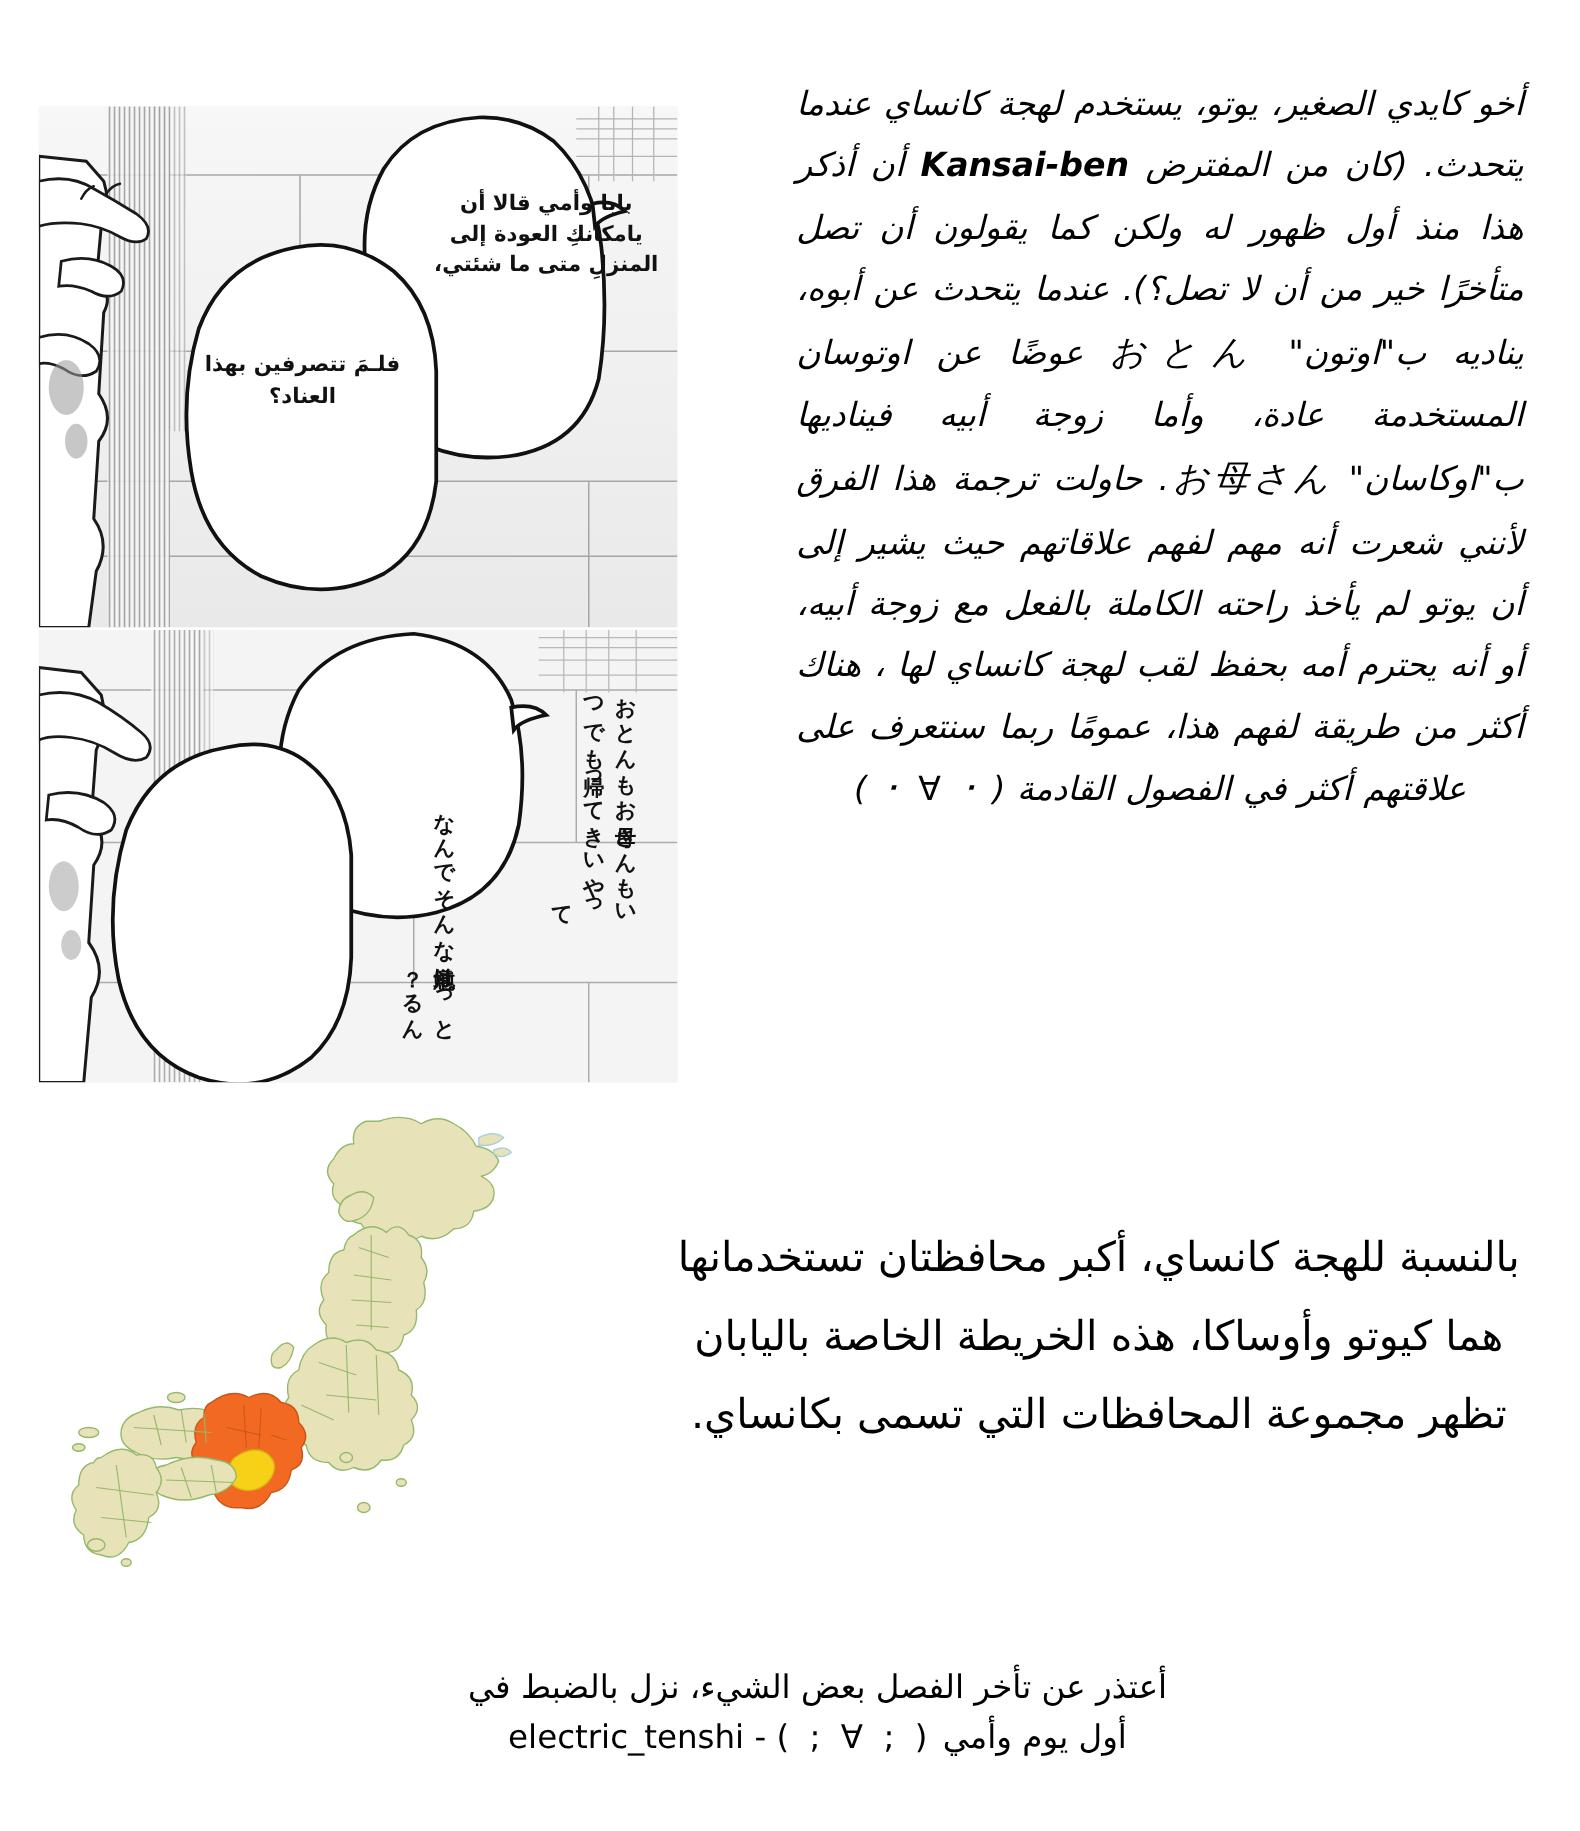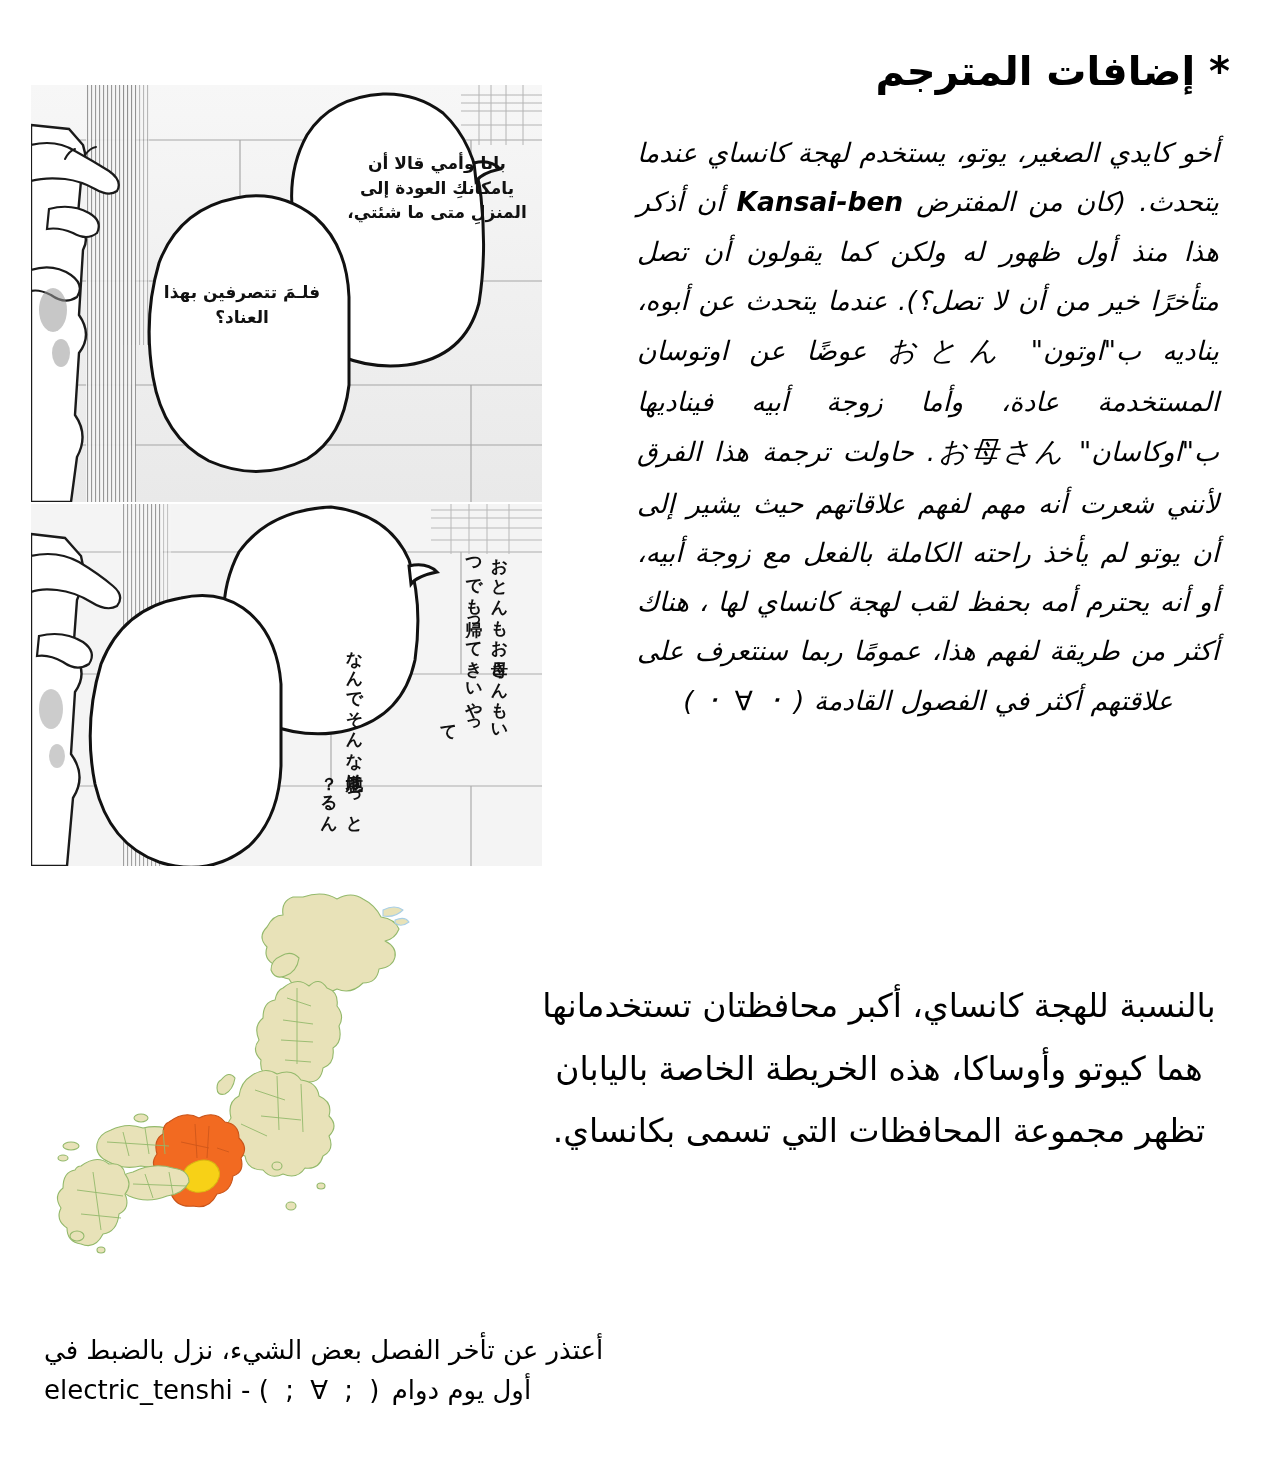--- a/index.html
+++ b/index.html
@@ -50,21 +50,21 @@
   #map-section{position:absolute;left:0;top:880px;width:1264px;height:430px;}
   #japan-map{position:absolute;left:45px;top:0px;width:390px;height:420px;}
   #japan-map svg{display:block;width:100%;height:100%;}
   #map-caption{
     position:absolute;right:30px;top:95px;width:710px;direction:rtl;text-align:center;
     font-size:33px;line-height:1.9;
   }
 
   
   #footer-note{
-    position:absolute;left:0;right:0;top:1330px;text-align:left;direction:rtl;
+    position:absolute;left:0;right:0;top:1330px;text-align:center;direction:rtl;
     font-size:26px;line-height:1.55;padding-left:44px;
   }
   #footer-note .handle{
     font-family:"DejaVu Sans",sans-serif;font-weight:400;direction:ltr;
     display:inline-block;letter-spacing:0px;
   }
   #footer-note .kao{font-family:"DejaVu Sans",sans-serif;letter-spacing:4px;display:inline-block;}
 </style>
 </head>
 <body>
@@ -189,21 +189,20 @@
                  Q178 374 218 342 Q248 314 250 262 L250 180 Q246 128 212 104 Q186 86 150 94 Z" fill="#ffffff" stroke="#111111" stroke-width="3"></path>
       </svg>
 
       <div class="jp-vert" id="bubble-3-text">おとんもお母さんもいつでも帰ってきいやって</div>
 
       <div class="jp-vert" id="bubble-4-text">なんでそんな意地はっとるん？</div>
     </div>
   </div>
 
   <div id="notes-col">
-    <h1 id="notes-title">* إضافات المترجم</h1>
     <p id="notes-body"><span class="">أخو كايدي الصغير، يوتو، يستخدم لهجة كانساي عندما يتحدث. (كان من المفترض </span><span class="latin">Kansai-ben</span><span class=""> أن أذكر هذا منذ أول ظهور له ولكن كما يقولون أن تصل متأخرًا خير من أن لا تصل؟). عندما يتحدث عن أبوه، يناديه ب"اوتون" </span><span class="jp">おとん</span><span class=""> عوضًا عن اوتوسان المستخدمة عادة، وأما زوجة أبيه فيناديها ب"اوكاسان" </span><span class="jp">お母さん</span><span class="">. حاولت ترجمة هذا الفرق لأنني شعرت أنه مهم لفهم علاقاتهم حيث يشير إلى أن يوتو لم يأخذ راحته الكاملة بالفعل مع زوجة أبيه، أو أنه يحترم أمه بحفظ لقب لهجة كانساي لها ، هناك أكثر من طريقة لفهم هذا، عمومًا ربما سنتعرف على علاقتهم أكثر في الفصول القادمة </span><span class="kao">( ･ ∀ ･ )</span></p>
   </div>
 
   <div id="map-section">
 
     <div id="japan-map">
       <svg viewBox="0 0 390 420">
         <rect x="0" y="0" width="390" height="420" fill="#ffffff"></rect>
         <g id="land-group" stroke="#93b96b" stroke-width="1.1" stroke-linejoin="round">
 
@@ -282,20 +281,20 @@
         </g>
       </svg>
     </div>
 
     <div id="map-caption">بالنسبة للهجة كانساي، أكبر محافظتان تستخدمانها هما كيوتو وأوساكا، هذه الخريطة الخاصة باليابان تظهر مجموعة المحافظات التي تسمى بكانساي.</div>
   </div>
 
   <div id="footer-note">
     <div>أعتذر عن تأخر الفصل بعض الشيء، نزل بالضبط في</div>
     <div>
-      <span>أول يوم دوام</span>
+      <span>أول يوم وأمي</span>
       <span class="kao">( ; ∀ ; )</span>
       <span>-</span>
       <span class="handle">electric_tenshi</span>
     </div>
   </div>
 
 </div>
 
 </body></html>

